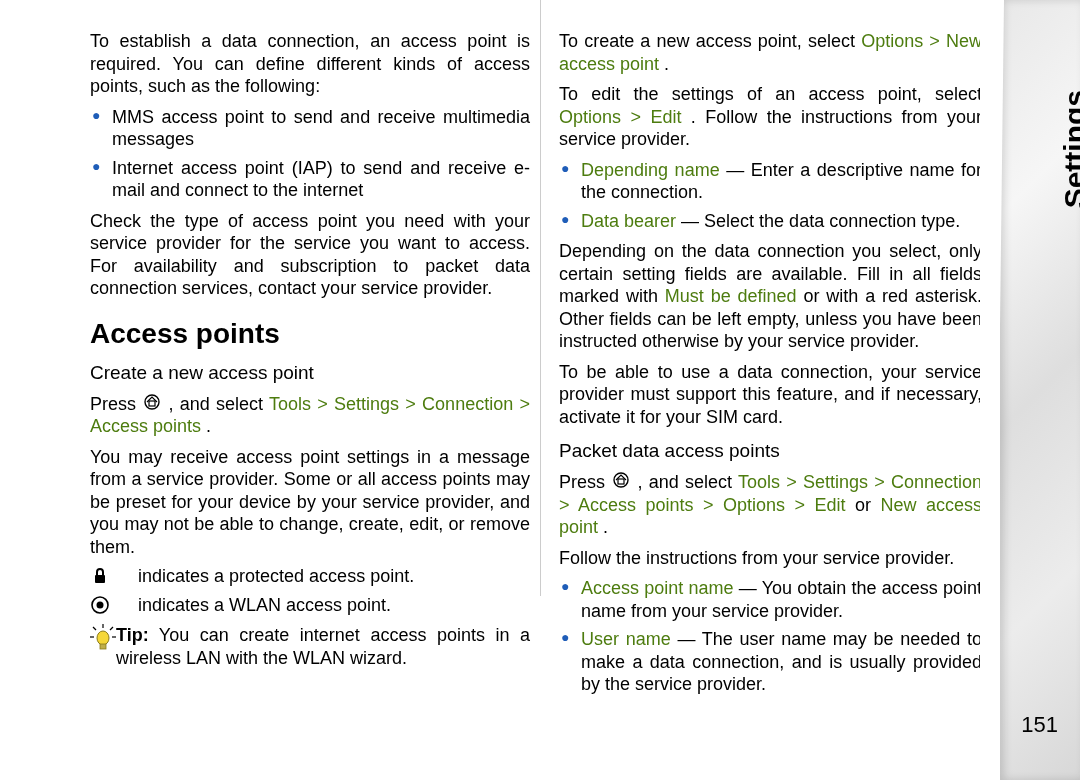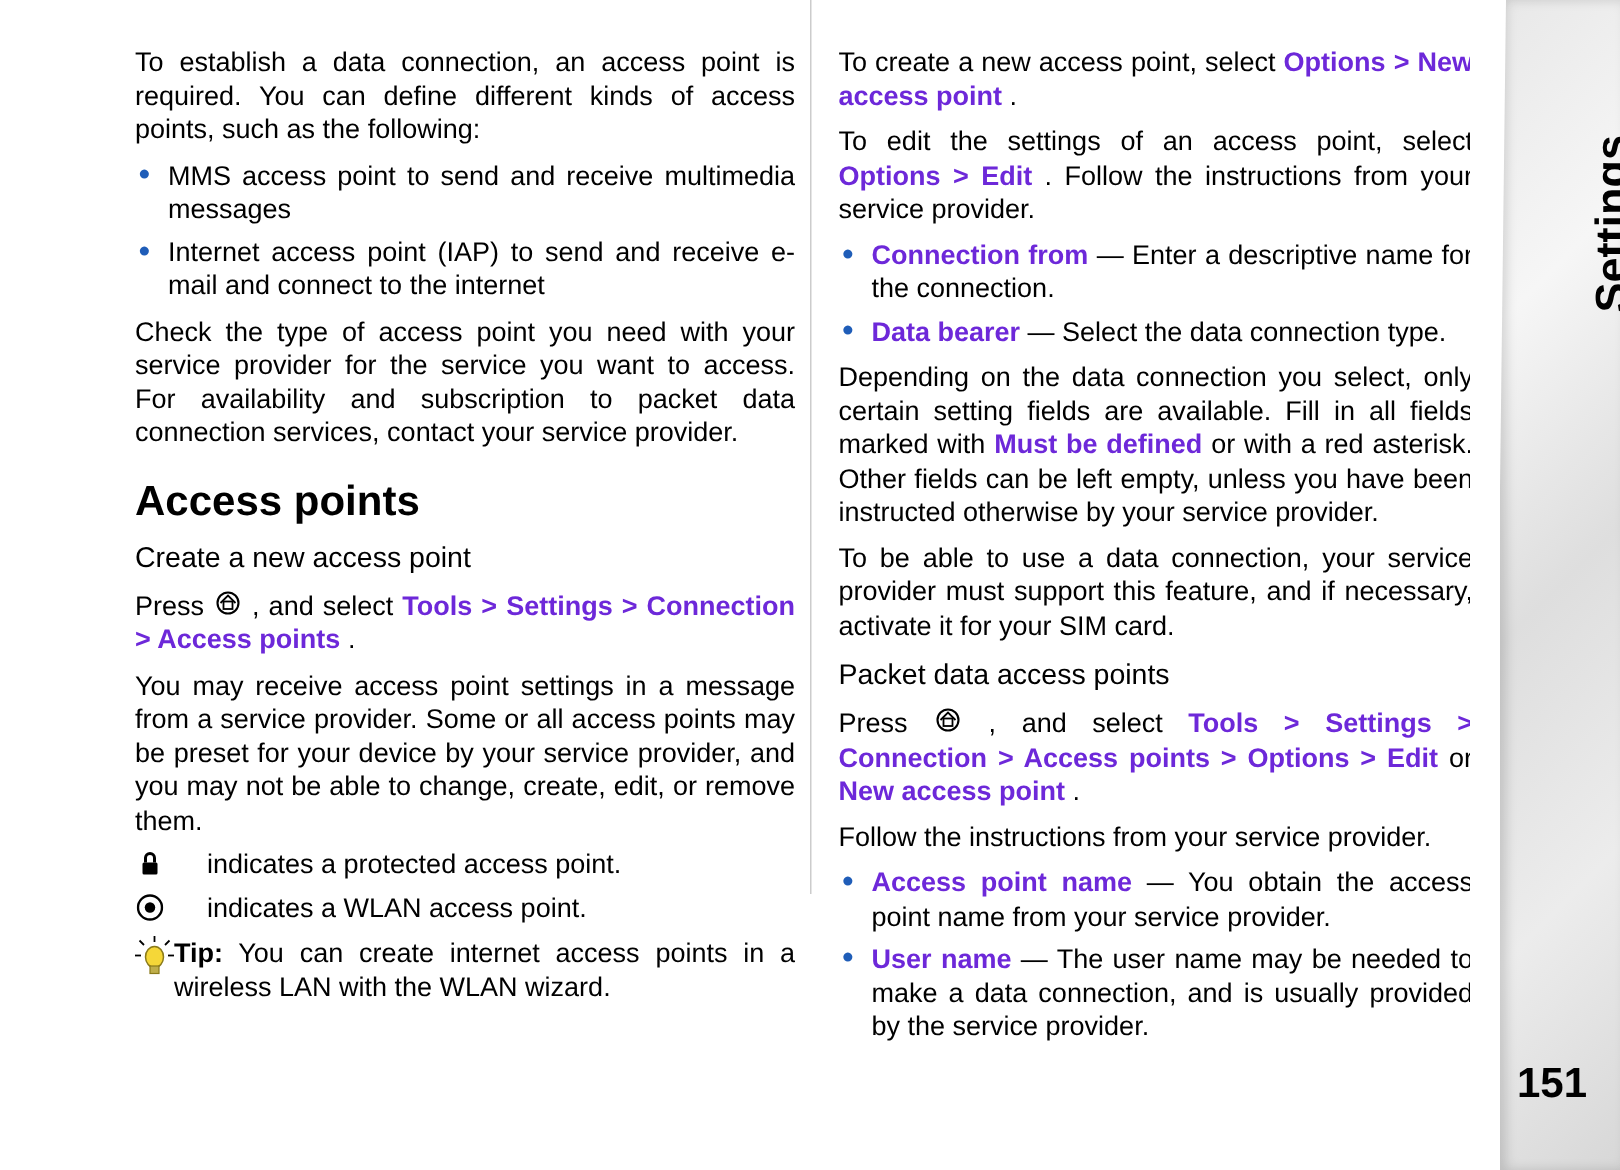--- a/index.html
+++ b/index.html
@@ -36,21 +36,21 @@
   ul.blue > li::before {
     content: "●";
     color: #1f5db8;
     position: absolute;
     left: -20px;
     top: 1px;
     font-size: 14px;
   }
   h1 { font-size: 28px; font-weight: 800; margin: 18px 0 10px 0; }
   h2 { font-size: 19px; font-weight: 400; margin: 12px 0 8px 0; }
-  .key { font-weight: 700; color: #6d28d9; }
+  .key { font-weight: 400; color: #4d7c0f; }
   .iconline { display: flex; align-items: flex-start; gap: 28px; margin: 8px 0; }
   .inline-icon {
     width: 20px; height: 20px; flex-shrink: 0;
     display: inline-flex; align-items: center; justify-content: center;
   }
   .tipbox { display: flex; align-items: flex-start; margin-top: 8px; }
   .tipicon { width: 26px; height: 30px; flex-shrink: 0; }
   
   .sidetab {
     position: absolute;
@@ -76,22 +76,22 @@
     right: 22px;
     transform: rotate(-90deg);
     transform-origin: right top;
     font-size: 30px;
     font-weight: 800;
   }
   .pagenum {
     position: absolute;
     right: 22px;
     bottom: 42px;
-    font-size: 28px;
-    font-weight: 700;
+    font-size: 22px;
+    font-weight: 400;
   }
   .home-icon svg, .lock-icon svg, .packet-icon svg, .wlan-icon svg { display:block; }
 </style>
 </head>
 <body>
 
 <div class="page">
 
   <div class="col left">
     <p>To establish a data connection, an access point is required. You can define different kinds of access points, such as the following:</p>
@@ -175,21 +175,21 @@
     </p>
     <p>
       <span>To edit the settings of an access point, select </span>
       <span class="key">Options</span>
       <span class="key"> &gt; </span>
       <span class="key">Edit</span>
       <span>. Follow the instructions from your service provider.</span>
     </p>
     <ul class="blue">
       <li>
-        <span class="key">Connection from</span><span> — Enter a descriptive name for the connection.</span>
+        <span class="key">Depending name</span><span> — Enter a descriptive name for the connection.</span>
       </li>
       <li>
         <span class="key">Data bearer</span><span> — Select the data connection type.</span>
       </li>
     </ul>
     <p>
       <span>Depending on the data connection you select, only certain setting fields are available. Fill in all fields marked with </span>
       <span class="key">Must be defined</span>
       <span> or with a red asterisk. Other fields can be left empty, unless you have been instructed otherwise by your service provider.</span>
     </p>

